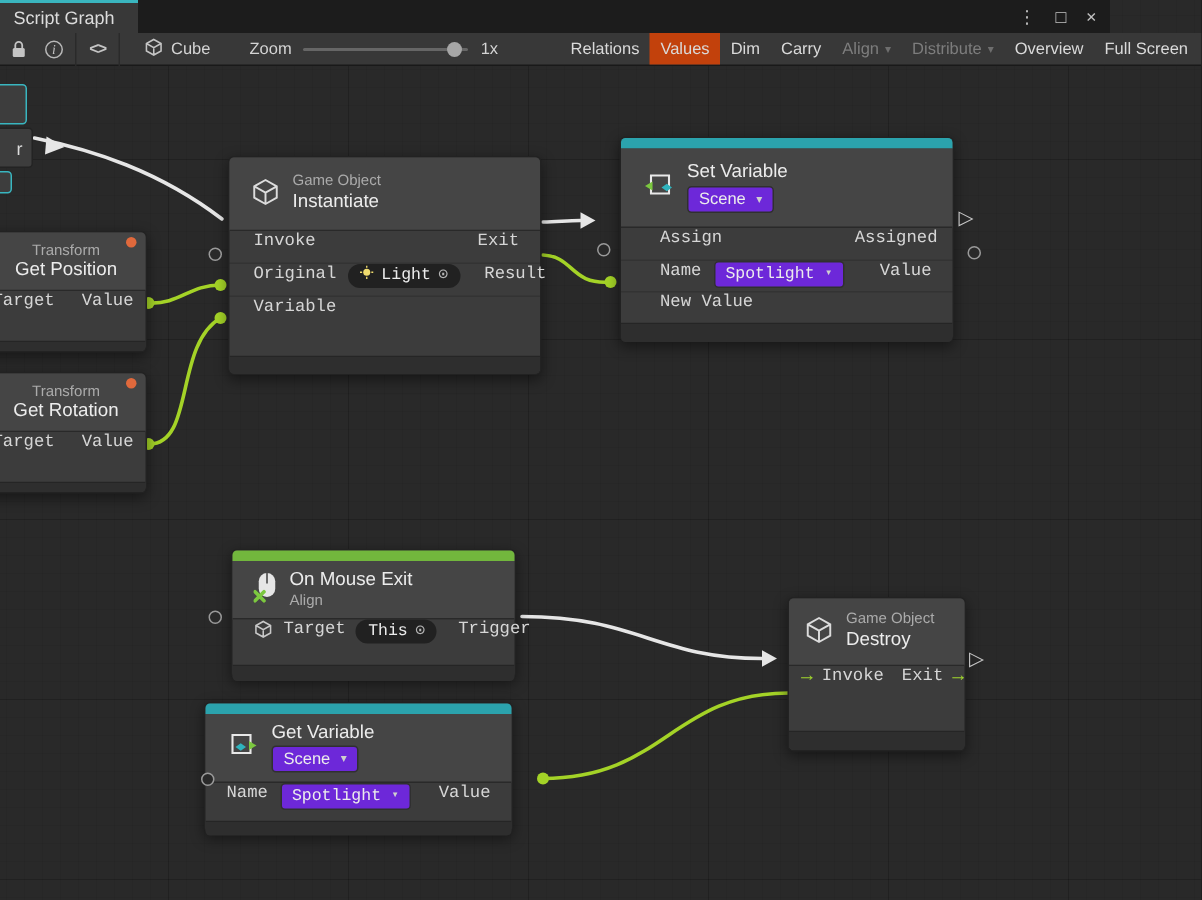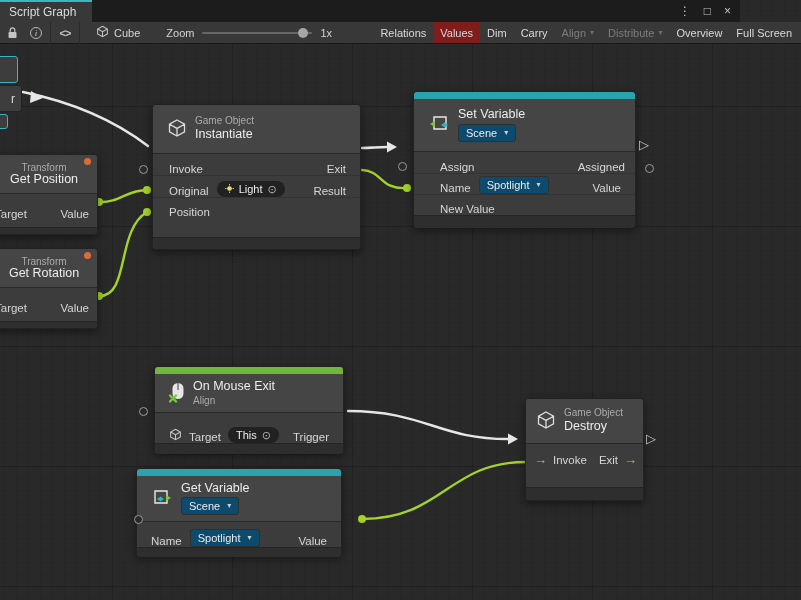--- a/index.html
+++ b/index.html
@@ -39,46 +39,46 @@
     font-size:9px; line-height:10px; text-align:center; font-family:"Liberation Serif",serif;
     font-style:italic; }
   .code-glyph { font-size:11px; font-weight:bold; letter-spacing:-1px; }
   .target-picker { display:flex; align-items:center; gap:5px; padding:0 10px 0 14px; height:100%; }
   .zoom-wrap { display:flex; align-items:center; gap:8px; margin-left:16px; }
   .zoom-track { position:relative; width:110px; height:2px; background:#666; border-radius:1px; }
   .zoom-handle { position:absolute; top:-4px; left:96px; width:10px; height:10px; background:#a6a6a6;
     border-radius:50%; }
   .tb-right { margin-left:auto; display:flex; align-items:stretch; height:100%; padding-right:2px;justify-content:space-between; }
   .tb-btn { display:flex; align-items:center; gap:4px; padding:0 7px; color:#dadada; cursor:default; }
-  .tb-btn.selected { background:#7f1d1d; }
+  .tb-btn.selected { background:#c2410c; }
   .tb-btn.disabled { color:#7d7d7d; }
   .tb-btn .caret { font-size:8px; color:#a9a9a9; }
   .tb-btn.disabled .caret { color:#6e6e6e; }
 
   
   .node { position:absolute; z-index:2; background:#3c3c3c; border:1px solid #222;
     border-radius:4px; box-shadow:0 3px 9px rgba(0,0,0,.45); color:#d6d6d6; font-size:11.5px;
     display:flex; flex-direction:column;margin-top:16px; }
   .accent { height:7px; border-radius:3px 3px 0 0; flex:none; }
   .accent.teal { background:#2ba3ad; }
   .accent.green { background:#72b73d; }
   .nhead { background:#454545; border-bottom:1px solid #292929; display:flex; align-items:center;
     gap:8px; padding:0 14px; flex:none; }
   .nhead.rounded { border-radius:3px 3px 0 0; }
   .ntitles { display:flex; flex-direction:column; justify-content:center; gap:2px; }
   .ncat { font-size:10px; color:#ababab; line-height:1; }
   .ntitle { font-size:12.5px; color:#ececec; line-height:1.1; }
   .nsub { font-size:10px; color:#ababab; line-height:1; }
   .nbody { flex:1 1 auto; display:flex; flex-direction:column; }
-  .nrow { display:flex; align-items:flex-end; flex:none; }
+  .nrow { display:flex; align-items:flex-start; flex:none;font-family:Liberation Mono, monospace; }
   .nrow + .nrow { border-top:1px solid rgba(0,0,0,.14); }
   .nfoot { background:#2e2e2e; border-top:1px solid #252525; border-radius:0 0 3px 3px; flex:none; }
   .spacer { flex:1 1 auto; }
   .rlabel { color:#d6d6d6; }
-  .dropdown { display:flex; align-items:center; gap:7px; background:#0c4a6e; border:1px solid #303030;
+  .dropdown { display:flex; align-items:center; gap:7px; background:#6d28d9; border:1px solid #303030;
     border-radius:3px; padding:1px 7px; font-size:11px; color:#ececec; line-height:14px; }
   .dropdown .caret { font-size:8px; color:#cfcfcf; }
   .objfield { display:flex; align-items:center; gap:5px; background:#212121; border-radius:9px;
     padding:1px 8px; font-size:11px; color:#ececec; line-height:14px; }
   .objfield .picker { color:#b5b5b5; font-size:11px; }
 
   
   .t-head { text-align:center; padding:8px 4px 6px 4px; background:#454545;
     border-bottom:1px solid #292929; border-radius:3px 3px 0 0; }
 
@@ -189,21 +189,21 @@
                   </g>
               </svg>
             </span>
             <span>Light</span>
             <span class="picker">⊙</span>
           </span>
           <span class="spacer"></span>
           <span class="rlabel">Result</span>
         </div>
         <div class="nrow" style="height:21px; padding:0 14px 0 16px;">
-          <span class="rlabel">Position</span>
+          <span class="rlabel">Variable</span>
         </div>
       </div>
       <div class="nfoot" style="height:12px;"></div>
     </div>
 
     <div class="node" style="left:413px; top:75px; width:223px; height:137px;">
       <div class="accent teal"></div>
       <div class="nhead" style="height:53px;">
         <span>
           <svg width="22" height="22" viewBox="0 0 22 22" fill="none">

